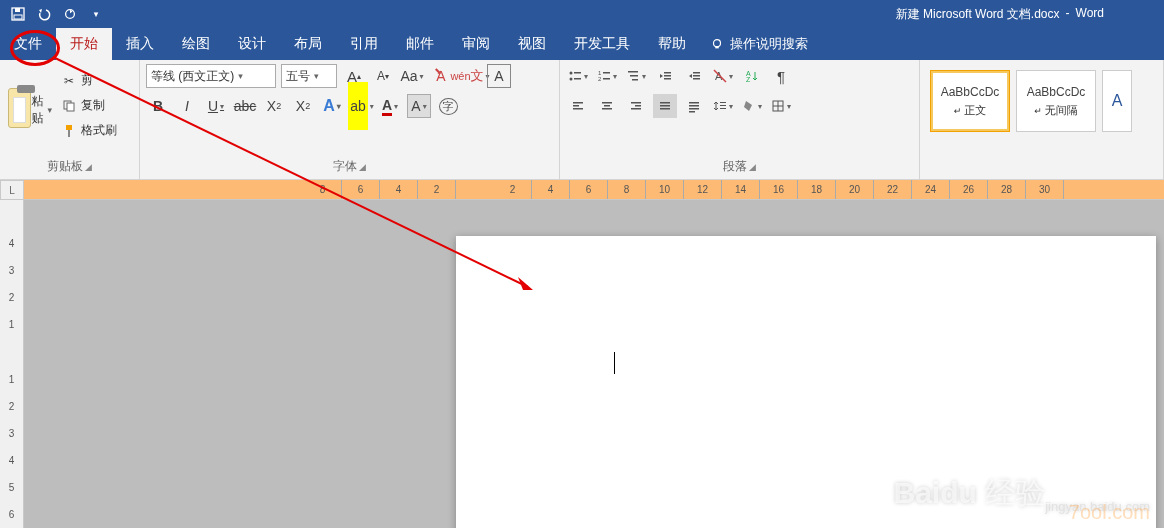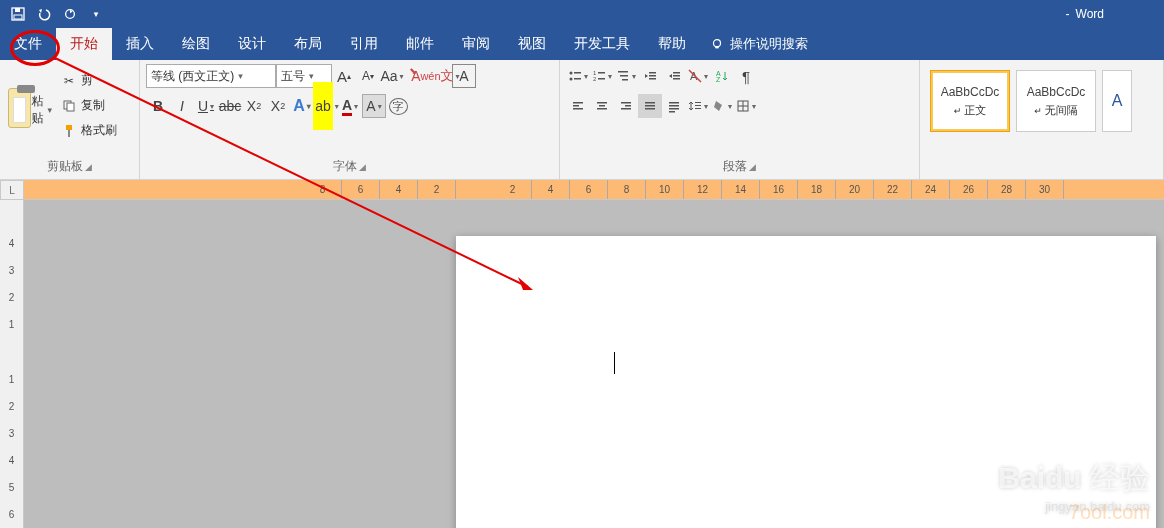--- a/index.html
+++ b/index.html
@@ -21,21 +21,21 @@
 .paste-btn{width:48px;display:flex;flex-direction:row;align-items:center;cursor:pointer;padding:4px 2px}
 .paste-icon{width:34px;height:40px;background:#f7e6a8;border:1px solid #c9b776;border-radius:3px;position:relative;margin-bottom:4px}
 .paste-icon:before{content:"";position:absolute;top:-4px;left:8px;width:18px;height:8px;background:#888;border-radius:2px}
 .paste-icon:after{content:"";position:absolute;top:8px;left:4px;right:4px;bottom:4px;background:#fff;border:1px solid #ddd}
 .paste-label{font-size:12px;color:#333}
 .small-btns{display:flex;flex-direction:column;gap:4px;font-size:12px;color:#333;padding-top:6px}
 .sbtn{display:flex;align-items:center;gap:4px;cursor:pointer;padding:2px 3px}
 .sicon{width:16px;height:16px;display:inline-flex;align-items:center;justify-content:center}
 .font-group{width:420px}
 .font-rows{display:flex;flex-direction:column;gap:6px;width:100%}
-.frow{display:flex;align-items:center;}
+.frow{display:flex;align-items:center;gap:5px}
 .combo{height:24px;border:1px solid #ababab;background:#fff;font-size:12px;display:flex;align-items:center;padding:0 4px;cursor:pointer;color:#333}
 .combo .dd{margin-left:4px;font-size:9px;color:#666}
 .fname{width:130px}
 .fsize{width:56px}
 .ibtn{width:24px;height:24px;display:flex;align-items:center;justify-content:center;cursor:pointer;color:#444;font-size:14px}
 .ibtn.dd:after{content:"▾";font-size:8px;margin-left:2px;color:#666}
 .ibtn.box{border:1px solid #888}
 .para-group{width:360px}
 .styles-group{flex:1;min-width:0}
 .style-card{width:80px;height:62px;border:1px solid #ccc;background:#fff;display:flex;flex-direction:column;align-items:center;justify-content:center;font-size:11px;color:#333;cursor:pointer;margin-top:4px}
@@ -46,21 +46,21 @@
 .corner{position:absolute;left:0;top:0;width:24px;height:20px;background:#f0f0f0;border:1px solid #c9c9c9;font-size:10px;display:flex;align-items:center;justify-content:center;color:#666}
 .hruler{position:absolute;left:24px;right:0;top:0;height:20px;background:#fdba74;border-bottom:1px solid #c9c9c9;overflow:hidden}
 .hr-inner{position:absolute;left:432px;top:0;height:100%;white-space:nowrap;font-size:10px;color:#555}
 .tick{display:inline-block;width:38px;text-align:center;border-right:1px solid #aaa;line-height:20px}
 .vruler{position:absolute;left:0;top:20px;bottom:0;width:24px;background:#f0f0f0;border-right:1px solid #c9c9c9;font-size:10px;color:#555;display:flex;flex-direction:column;align-items:center;padding-top:30px}
 .vtick{height:38px;display:flex;align-items:center}
 .page{position:absolute;left:456px;top:56px;width:700px;height:900px;background:#fff;box-shadow:0 2px 8px rgba(0,0,0,0.3)}
 .cursor{position:absolute;left:158px;top:116px;width:1px;height:22px;background:#000}
 .red-circle{position:absolute;left:10px;top:30px;width:50px;height:36px;border:3px solid #e30000;border-radius:50%;pointer-events:none;z-index:50}
 .red-arrow{position:absolute;left:48px;top:52px;width:490px;height:240px;pointer-events:none;z-index:50}
-.watermark{position:absolute;right:14px;bottom:14px;color:rgba(255,255,255,0.65);font-size:30px;font-weight:bold;display:flex;flex-direction:column;align-items:flex-end;text-shadow:0 0 4px rgba(0,0,0,0.2)}
+.watermark{position:absolute;right:14px;bottom:14px;color:rgba(255,255,255,0.65);font-size:30px;font-weight:bold;display:flex;flex-direction:row;align-items:flex-end;text-shadow:0 0 4px rgba(0,0,0,0.2)}
 .watermark .sub{font-size:13px;font-weight:normal;color:rgba(220,220,220,0.7)}
 .watermark2{position:absolute;right:14px;bottom:4px;color:rgba(255,160,60,0.35);font-size:20px;font-weight:normal}
 svg{display:block}
 </style>
 </head>
 <body>
 
 <div class="titlebar">
   <div class="qat">
     <span class="qat-icon">
@@ -78,20 +78,21 @@
     </span>
     <span class="qat-icon">
       <svg width="14" height="14" viewBox="0 0 16 16">
           <circle cx="8" cy="8" r="5" fill="none" stroke="#fff" stroke-width="1.5"></circle>
           <path d="M8 3 L11 5 L8 7 Z" fill="#fff"></path>
         </svg>
     </span>
     <span class="qat-icon" style="font-size:9px">▾</span>
   </div>
   <div class="title-text" style="left:auto;right:60px;transform:none;position:absolute">
+    <span>新建 Microsoft Word 文档.docx</span>
     <span>-</span>
     <span>Word</span>
   </div>
 </div>
 
 <div class="menubar">
   <div class="menu-tab">文件</div>
   <div class="menu-tab active">开始</div>
   <div class="menu-tab">插入</div>
   <div class="menu-tab">绘图</div>

